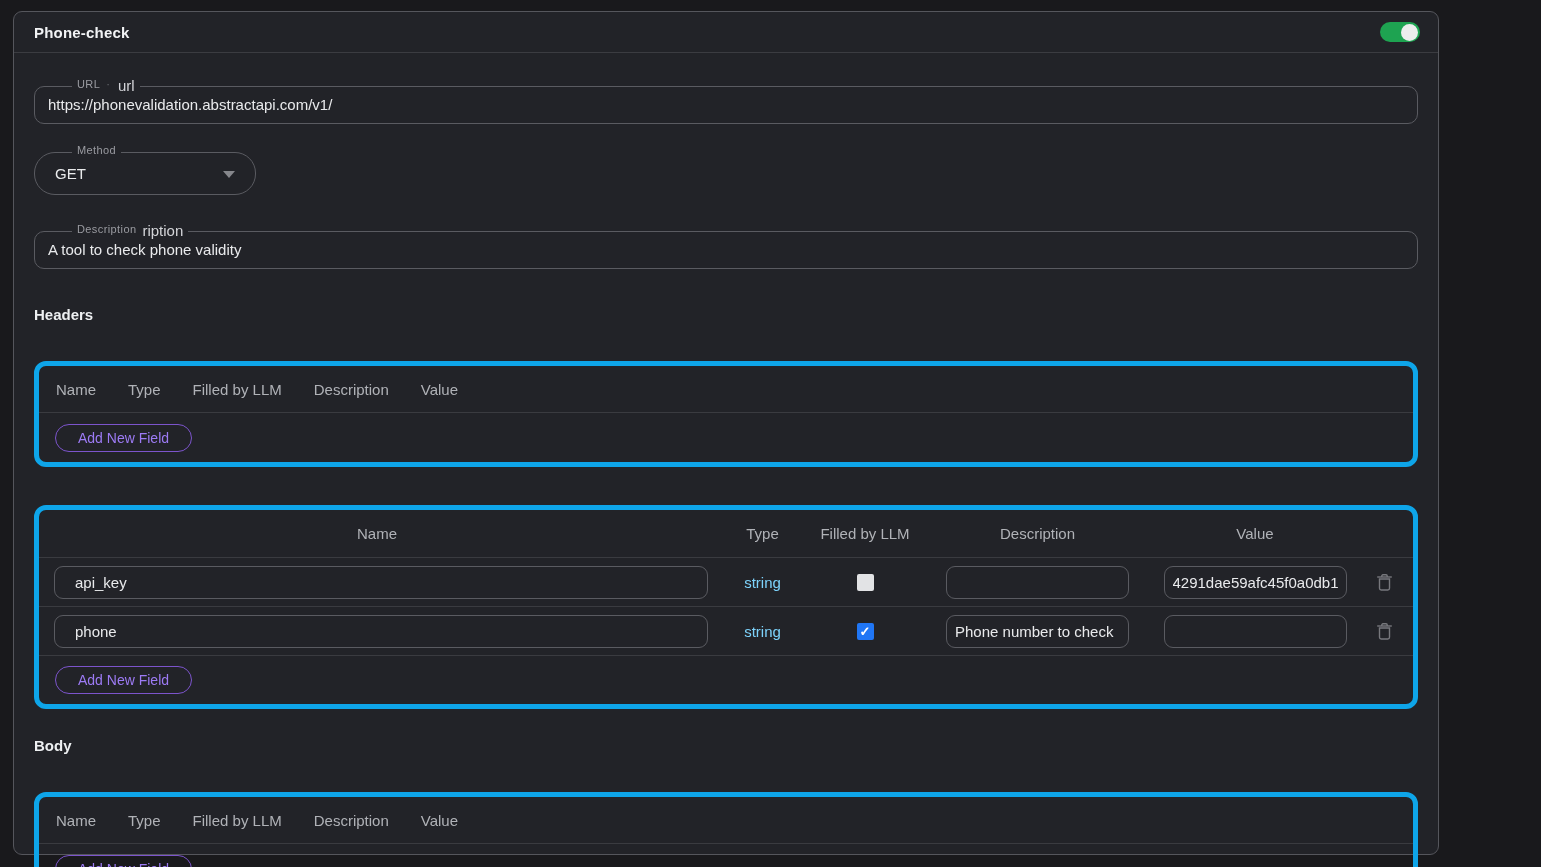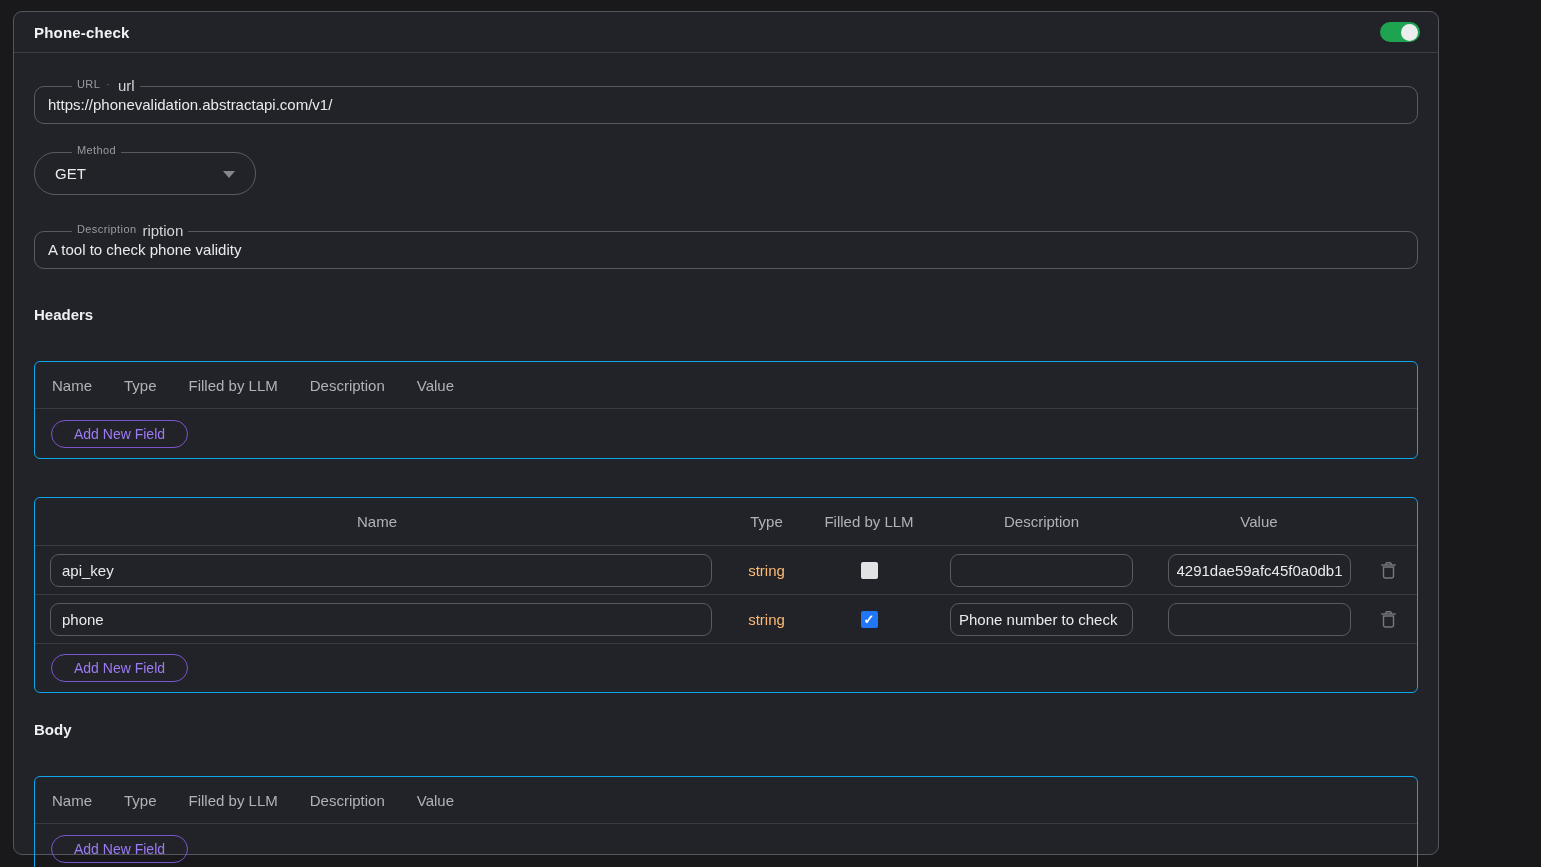--- a/index.html
+++ b/index.html
@@ -65,22 +65,22 @@
   }
 
   .desc-field { margin-top: 36px; height: 38px; border-radius: 10px; }
   .desc-field .fvalue { line-height: 36px; padding-left: 13px; }
 
   .section-title { font-size: 15px; color: #eef0f2; margin-bottom: 9px; font-weight: bold; }
   .mt-hdrs { margin-top: 37px; }
   .mt-sec  { margin-top: 28px; }
 
   .tbl {
-    border: 1px solid #0ea5e9;
-    border-radius: 6px;
+    border: 5px solid #0ea5e9;
+    border-radius: 12px;
     width: 100%;
     margin-top: 38px;
   }
   .tbl-headrow-flex {
     height: 47px; display: flex; align-items: center;
     gap: 32px; padding-left: 17px;
     border-bottom: 1px solid #3a3b40;
   }
   .colhead { font-size: 15px; color: #b0b2b7; }
 
@@ -97,25 +97,25 @@
   .qp-grid { display: grid; grid-template-columns: 1fr 95px 110px 235px 200px 58px; align-items: center; }
   .qp-headrow { height: 47px; }
   .qp-headrow .colhead { text-align: center; }
   .qp-row { height: 49px; border-top: 1px solid #3a3b40; }
   .cell-center { display: flex; justify-content: center; align-items: center; }
 
   .txt-input {
     height: 33px; border: 1px solid #5a5b61; border-radius: 9px;
     background: transparent; color: #e9eaec;
     font-size: 15px; font-family: "Liberation Sans", sans-serif;
-    padding: 0 11px; outline: none; width: 100%;
+    padding: 0 20px; outline: none; width: 100%;
   }
   .name-cell { padding-left: 15px; padding-right: 7px; }
   .small-input { width: 183px; padding: 0 8px; }
-  .type-text { font-size: 15px; color: #fdba74; text-align: center; }
+  .type-text { font-size: 15px; color: #7dd3fc; text-align: center; }
 
   .checkbox { width: 17px; height: 17px; border-radius: 2px; cursor: pointer; position: relative; }
   .checkbox[data-checked="false"] { background: #e2e3e5; }
   .checkbox[data-checked="true"]  { background: #2076f5; }
   .checkbox[data-checked="true"]::after {
     content: "\2713";
     position: absolute; left: 0; top: 0; width: 17px; height: 17px;
     color: #ffffff; font-size: 13px; font-weight: bold;
     line-height: 17px; text-align: center;
   }

